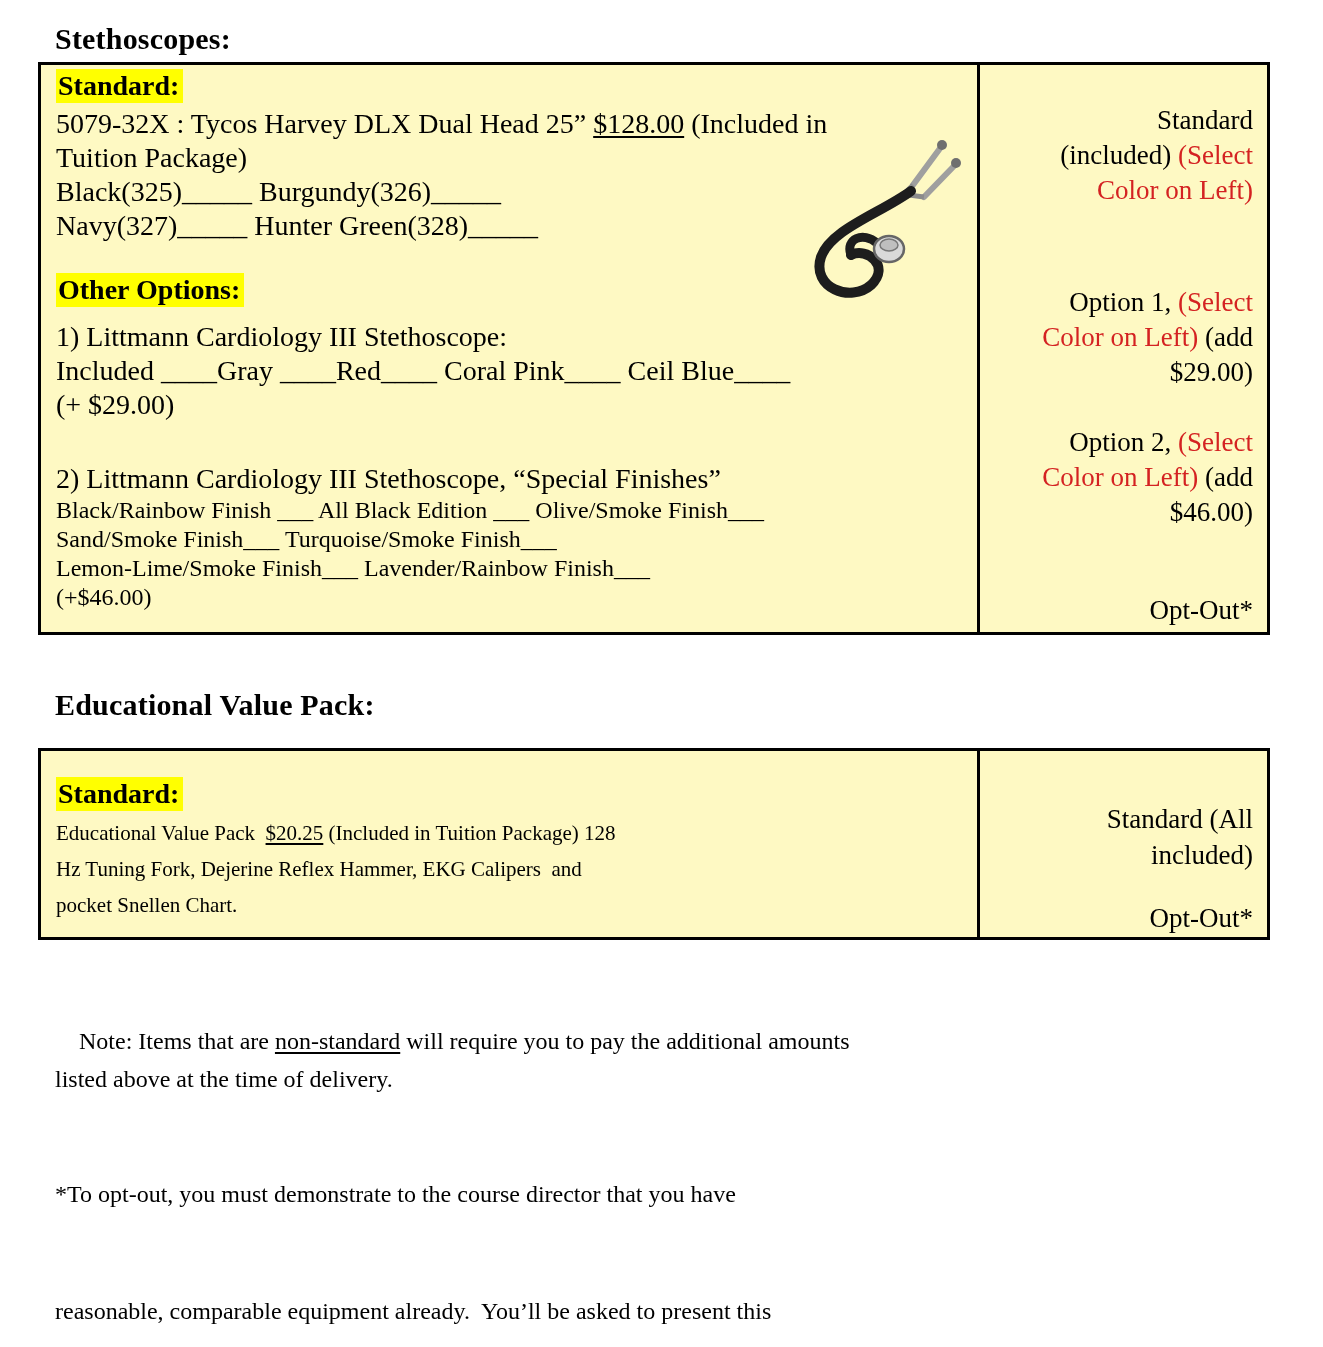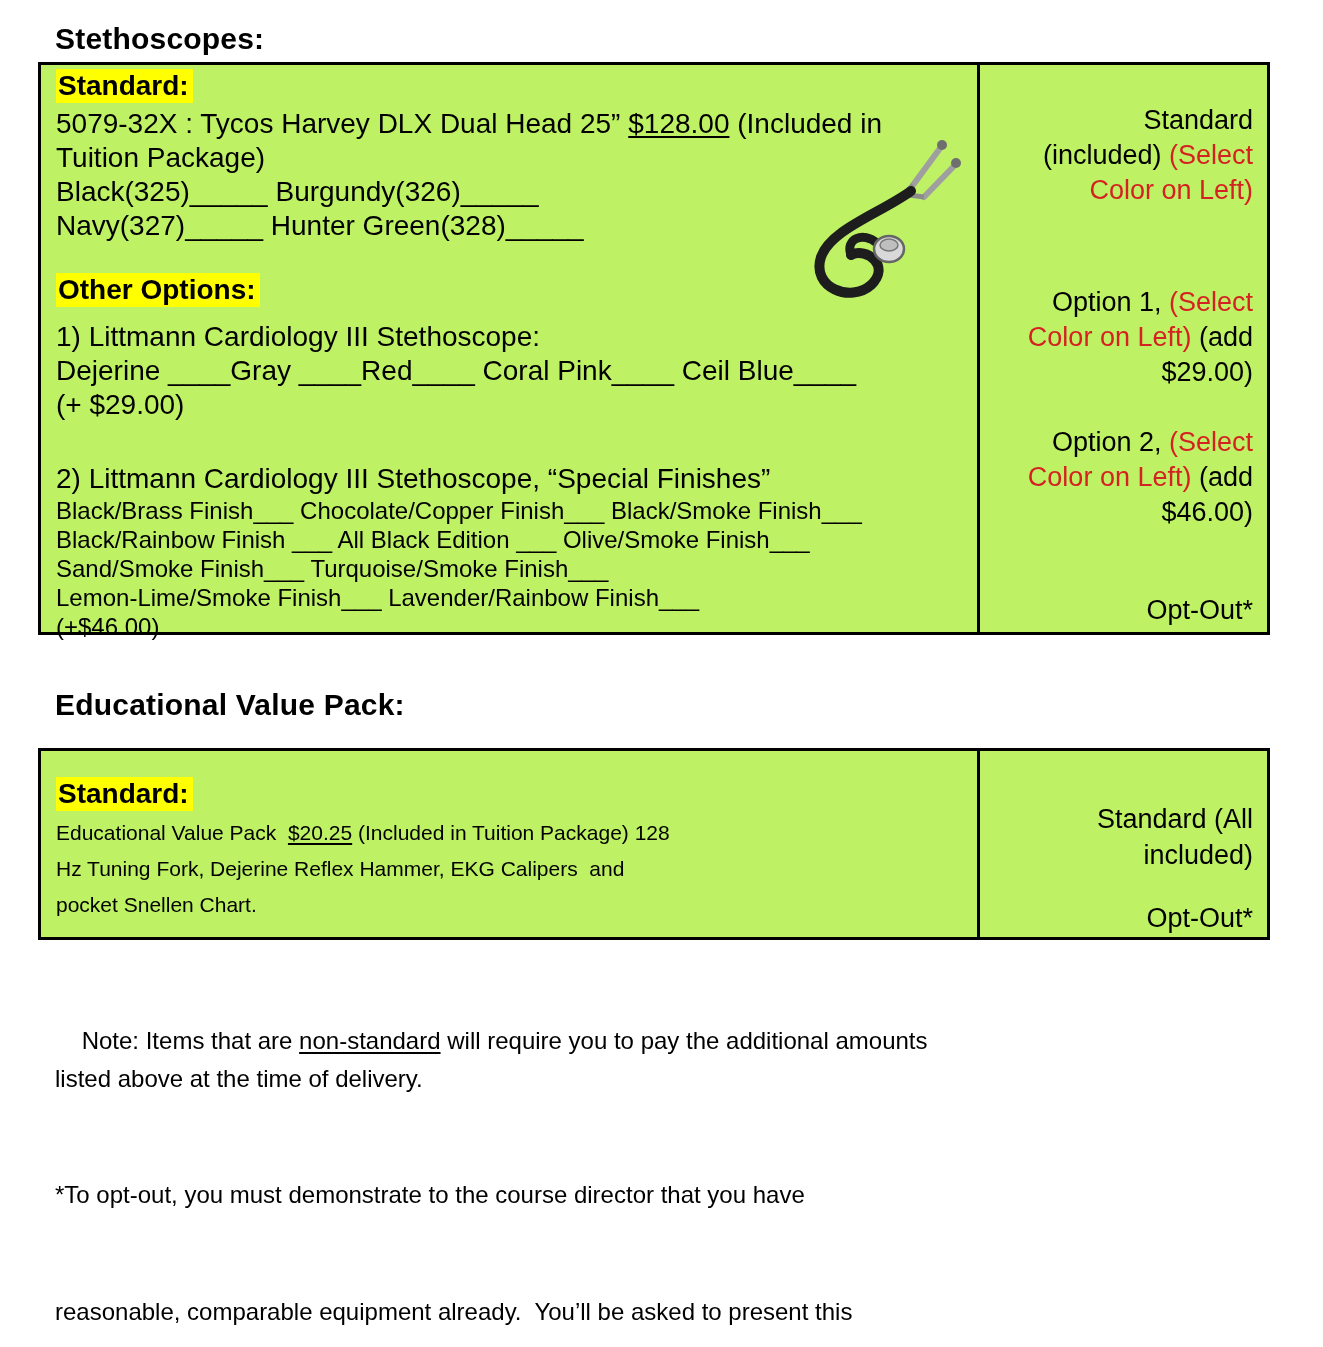--- a/index.html
+++ b/index.html
@@ -1,25 +1,25 @@
 <!DOCTYPE html>
 <html style="--red: #d42222; --hl: #ffff00;"><head>
 <meta charset="utf-8">
 <style>
   html,body{margin:0;padding:0;background:#fff;}
   .page{
     position:relative;width:1323px;height:1347px;background:#ffffff;
-    font-family:Liberation Sans, sans-serif;color:#000;
+    font-family:Liberation Serif, serif;color:#000;
     overflow:hidden;
   }
   .h-title{position:absolute;left:55px;font-size:30px;font-weight:bold;letter-spacing:0.2px;}
   .title-steth{top:22px;}
   .title-edu{top:688px;}
 
-  .tbl{position:absolute;left:38px;width:1226px;border:3px solid #000;display:flex;box-sizing:content-box;background:#bef264;}
+  .tbl{position:absolute;left:38px;width:1226px;border:3px solid #000;display:flex;box-sizing:content-box;background:#fef9c3;}
   .t1{top:62px;height:567px;}
   .t2{top:748px;height:186px;}
   .cell-left{width:939px;border-right:3px solid #000;position:relative;padding-left:15px;box-sizing:border-box;}
   .cell-right{flex:1;position:relative;}
 
   .line{font-size:28px;line-height:34px;white-space:pre-wrap;}
   .labelline{line-height:34px;}
   .hl{display:inline-block;background:var(--hl,#ffff00);font-weight:bold;font-size:28px;line-height:31px;padding:1px 4px 2px 2px;}
   .u{text-decoration:underline;text-decoration-thickness:2px;text-underline-offset:3px;}
   .red{color:var(--red,#d42222);}
@@ -59,25 +59,24 @@
       </div>
       <div class="line"><span>5079-32X : Tycos Harvey DLX Dual Head 25” </span><span class="u">$128.00</span><span> (Included in</span></div>
       <div class="line">Tuition Package)</div>
       <div class="line">Black(325)_____ Burgundy(326)_____</div>
       <div class="line">Navy(327)_____ Hunter Green(328)_____</div>
 
       <div class="labelline mt-other">
         <span class="hl">Other Options:</span>
       </div>
       <div class="line mt-opt1">1) Littmann Cardiology III Stethoscope:</div>
-      <div class="line">Dejerine ____Gray ____Red____ Coral Pink____ Ceil Blue____</div>
+      <div class="line">Included ____Gray ____Red____ Coral Pink____ Ceil Blue____</div>
       <div class="line">(+ $29.00)</div>
 
       <div class="line mt-opt2">2) Littmann Cardiology III Stethoscope, “Special Finishes”</div>
-      <div class="line small">Black/Brass Finish___ Chocolate/Copper Finish___ Black/Smoke Finish___</div>
       <div class="line small">Black/Rainbow Finish ___ All Black Edition ___ Olive/Smoke Finish___</div>
       <div class="line small">Sand/Smoke Finish___ Turquoise/Smoke Finish___</div>
       <div class="line small">Lemon-Lime/Smoke Finish___ Lavender/Rainbow Finish___</div>
       <div class="line small">(+$46.00)</div>
 
       <svg class="steth-img" width="178" height="168" viewBox="0 0 178 168" aria-hidden="true">
         <path d="M148 12 L120 50" stroke="#9f9f9f" stroke-width="6" fill="none" stroke-linecap="round"></path>
         <path d="M162 30 L131 62" stroke="#9f9f9f" stroke-width="6" fill="none" stroke-linecap="round"></path>
         <circle cx="149" cy="10" r="5" fill="#6f6f6f"></circle>
         <circle cx="163" cy="28" r="5" fill="#6f6f6f"></circle>

